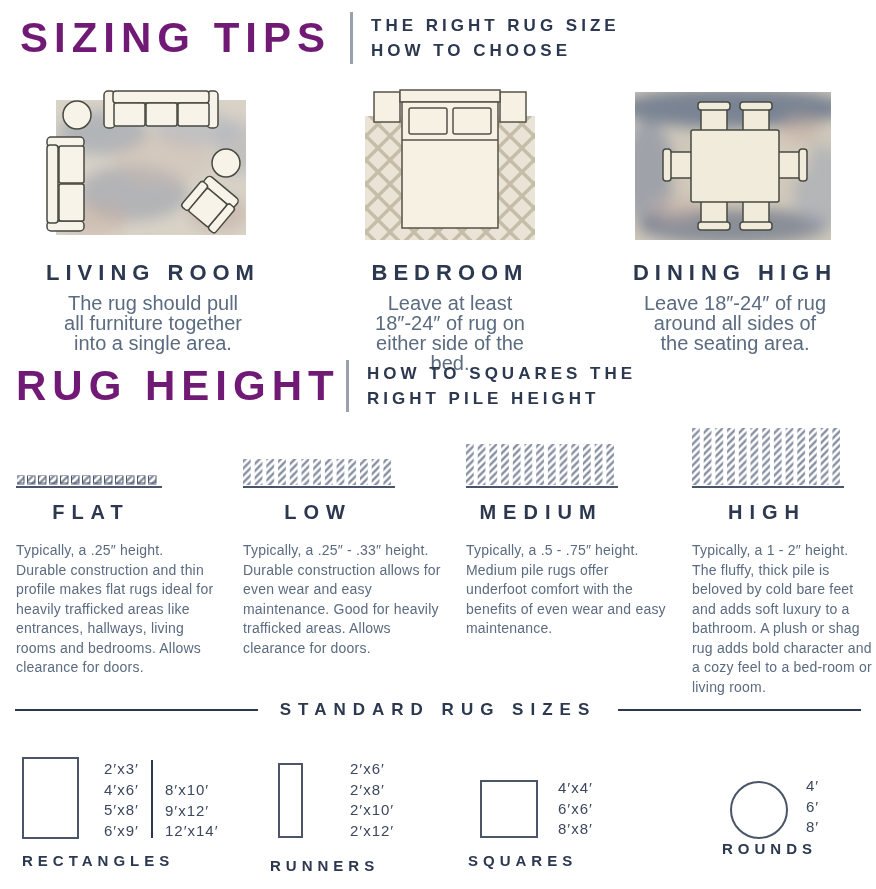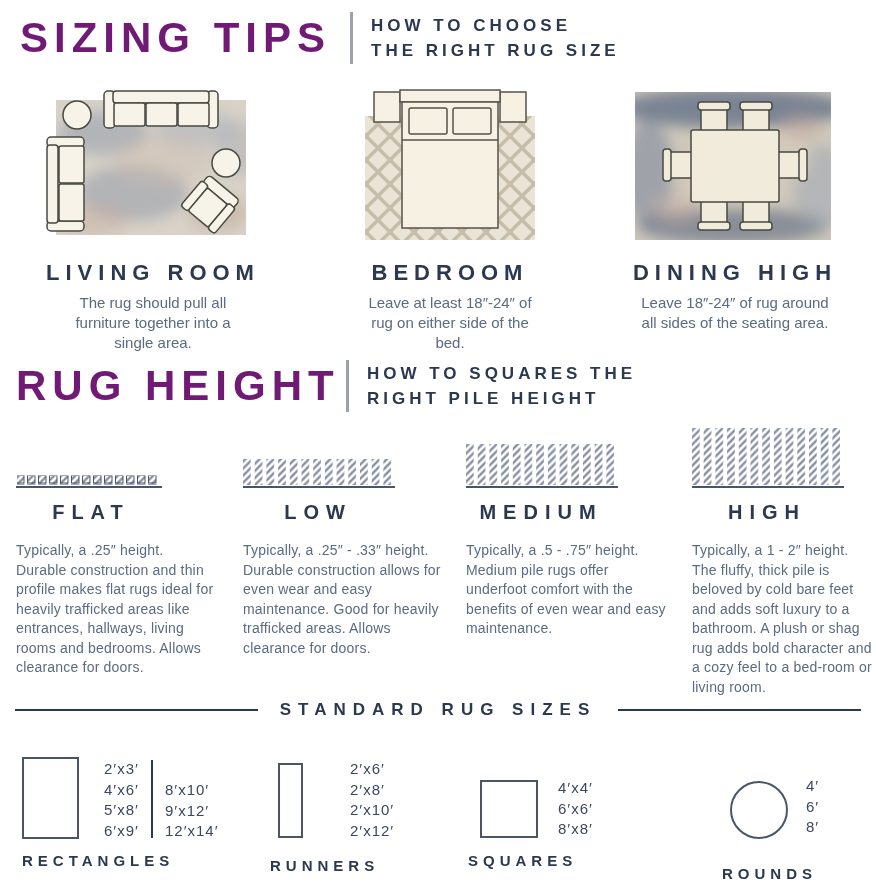--- a/index.html
+++ b/index.html
@@ -9,21 +9,21 @@
 
   
   .sec-header { position:absolute; display:flex; align-items:center; }
   .sec-title { font-size:42px; font-weight:bold; letter-spacing:6px; color:#701a75; white-space:nowrap; transform:scaleX(.92); transform-origin:left center; }
   .sec-divider { width:3px; height:52px; background:#9aa1ad; margin:0 18px 0 0; flex:none; }
   .sec-sub { font-size:17px; font-weight:bold; letter-spacing:4px; line-height:1.5; color:#2c3850; white-space:nowrap; }
 
   
   .room-card { position:absolute; top:0; text-align:center; }
   .room-name { font-size:22px; font-weight:bold; letter-spacing:6px; color:#2c3850; margin-top:8px; }
-  .room-desc { font-size:15px; line-height:20px; color:#5b6b80; margin:7px auto 0;text-align:center; }
+  .room-desc { font-size:20px; line-height:20px; color:#5b6b80; margin:7px auto 0;text-align:center; }
 
   
   .pile-col { position:absolute; top:0; }
   .pile-fig { height:64px; display:flex; align-items:flex-end; }
   .pile-name { width:150px; text-align:center; font-size:20px; font-weight:bold; letter-spacing:7px; color:#2c3850; margin-top:12px; }
   .pile-desc { font-size:14px; line-height:19.5px; color:#5b6b80; margin-top:17px; letter-spacing:.2px; }
 
   
   #standard-heading { position:absolute; left:15px; right:15px; top:700px; display:flex; align-items:center; }
   #standard-heading .rule { flex:1; height:2px; background:#2c3850; }
@@ -61,22 +61,22 @@
       </filter>
   </defs>
 </svg>
 
 <div id="page">
 
   <div class="sec-header" style="left:20px; top:12px;">
     <div style="width:330px;"><span class="sec-title">SIZING TIPS</span></div>
     <div class="sec-divider"></div>
     <div class="sec-sub">
+      <div>THE RIGHT RUG SIZE</div>
       <div>HOW TO CHOOSE</div>
-      <div>THE RIGHT RUG SIZE</div>
     </div>
   </div>
 
   <div style="position:absolute; left:0; top:88px; width:876px; height:270px;">
 
     <div class="room-card" style="left:18px; width:270px;">
       <svg width="240" height="160" viewBox="0 0 240 160">
         <defs>
             <clipPath id="lrclip">
               <rect x="23" y="12" width="190" height="135"></rect>
@@ -282,16 +282,16 @@
       <div>8′x8′</div>
     </div>
     <div class="group-label" style="left:468px; top:104px;">SQUARES</div>
 
     <div class="shape" style="left:730px; top:33px; width:58px; height:58px; border-radius:50%;"></div>
     <div class="size-col" style="left:806px; top:28px;">
       <div>4′</div>
       <div>6′</div>
       <div>8′</div>
     </div>
-    <div class="group-label" style="left:722px; top:117px;">ROUNDS</div>
+    <div class="group-label" style="left:722px; top:92px;">ROUNDS</div>
   </div>
 
 </div>
 
 </body></html>

